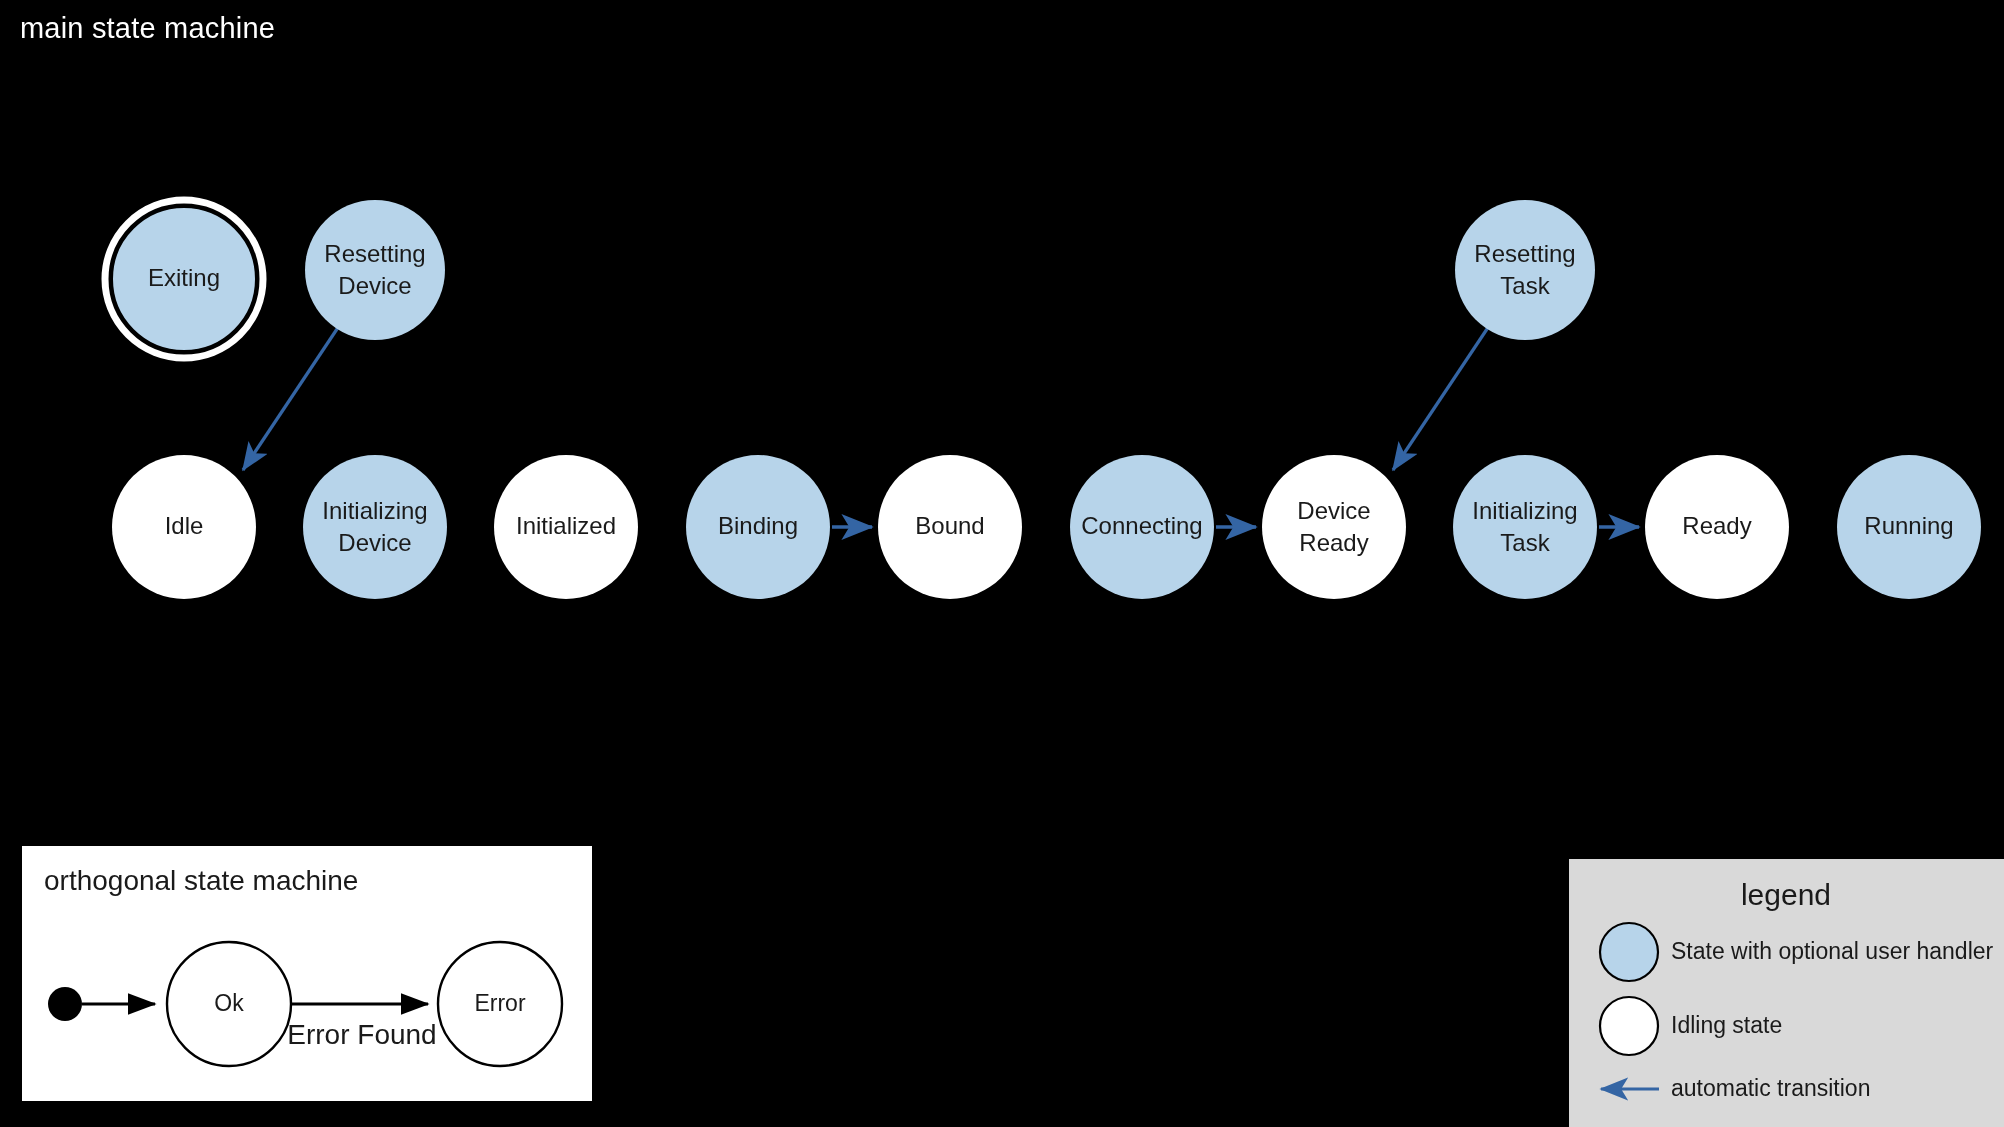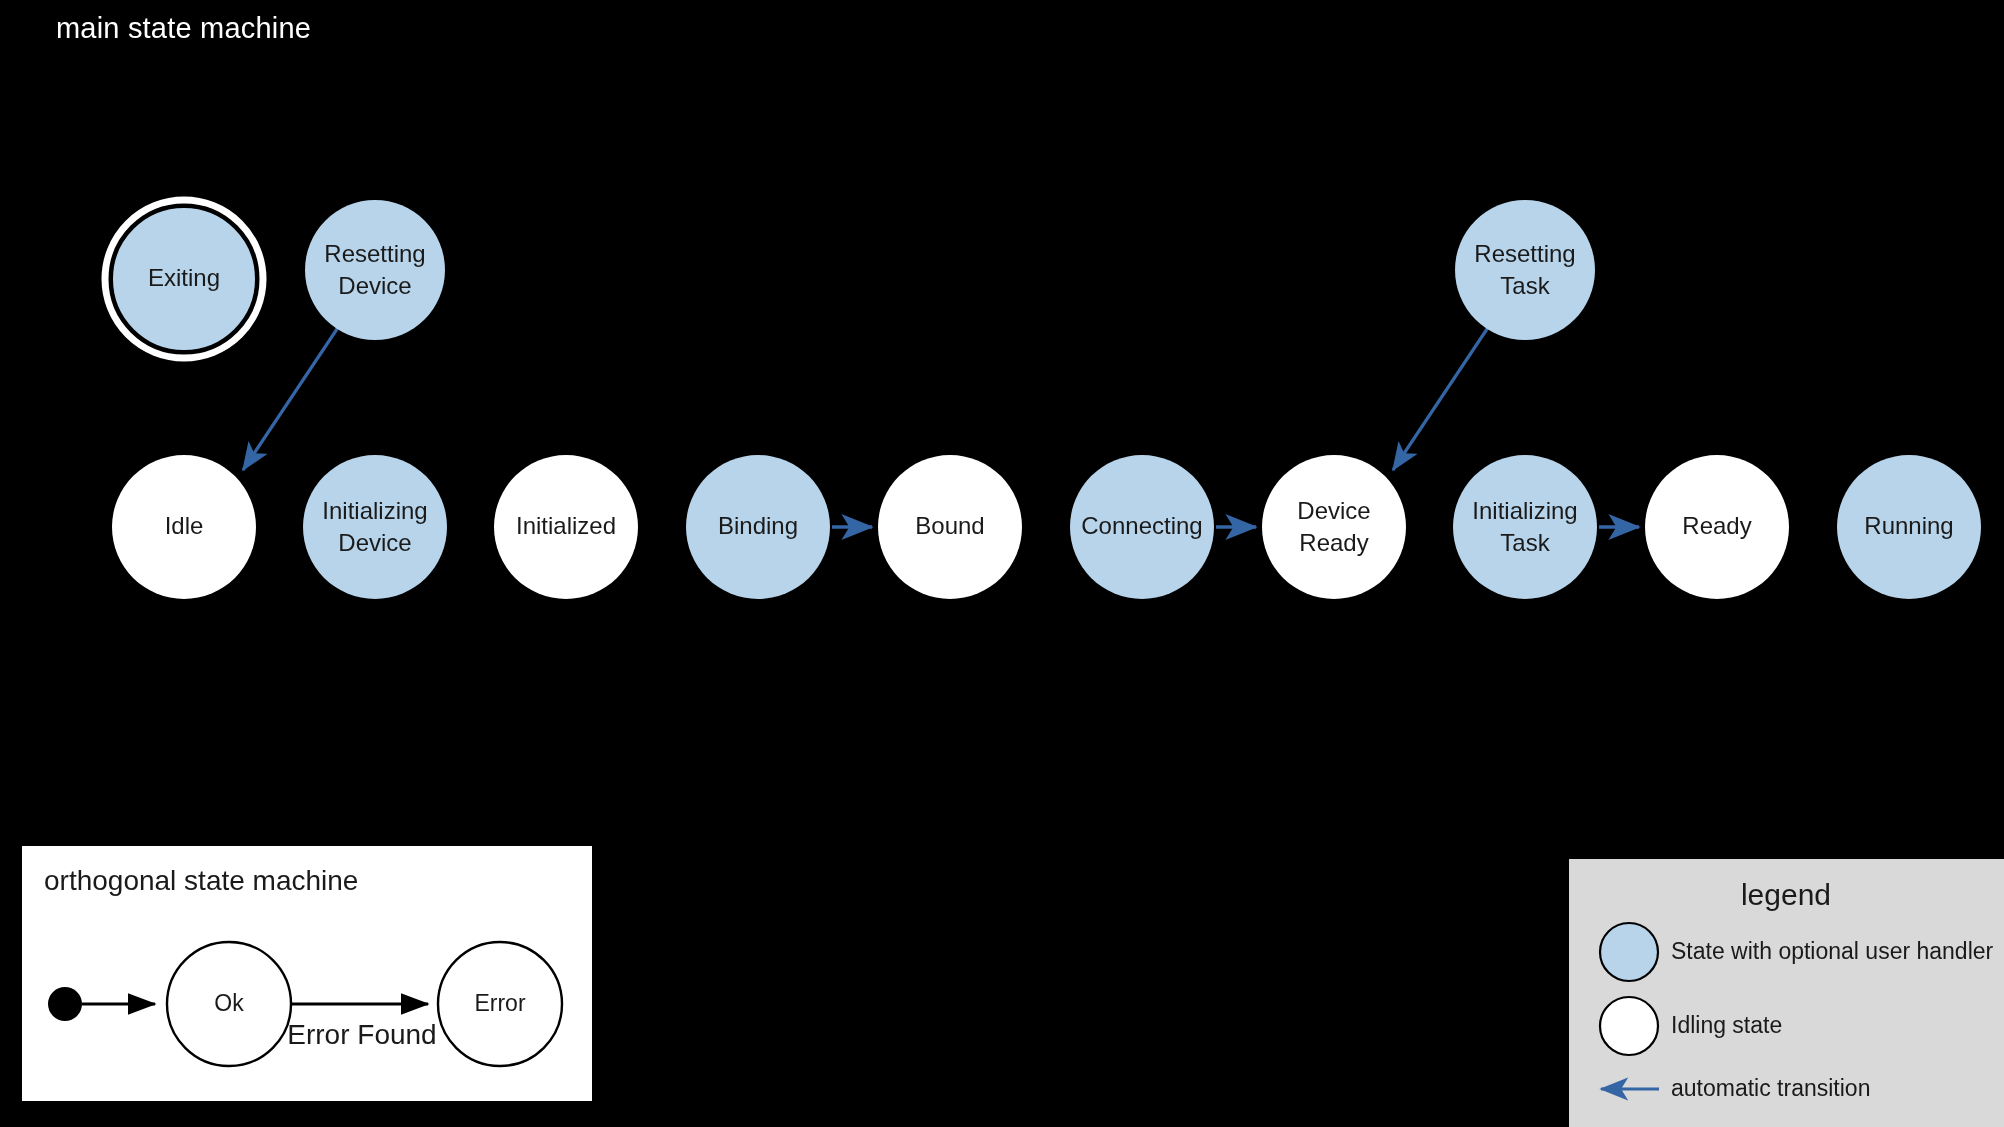--- a/index.html
+++ b/index.html
@@ -26,21 +26,20 @@
   }
   .diagram-title {
     position: absolute;
     left: 20px;
     top: 12px;
     color: #ffffff;
     font-size: 29px;
     font-family: "Liberation Sans", sans-serif;
     letter-spacing: 0.2px;
     white-space: nowrap;
-    margin-left: 36px;
   }
   .node-label {
     font-family: "Liberation Sans", sans-serif;
     font-size: 24px;
     fill: #1a1a1a;
     text-anchor: middle;
     dominant-baseline: middle;
   }
   .ortho-box-title {
     font-family: "Liberation Sans", sans-serif;

